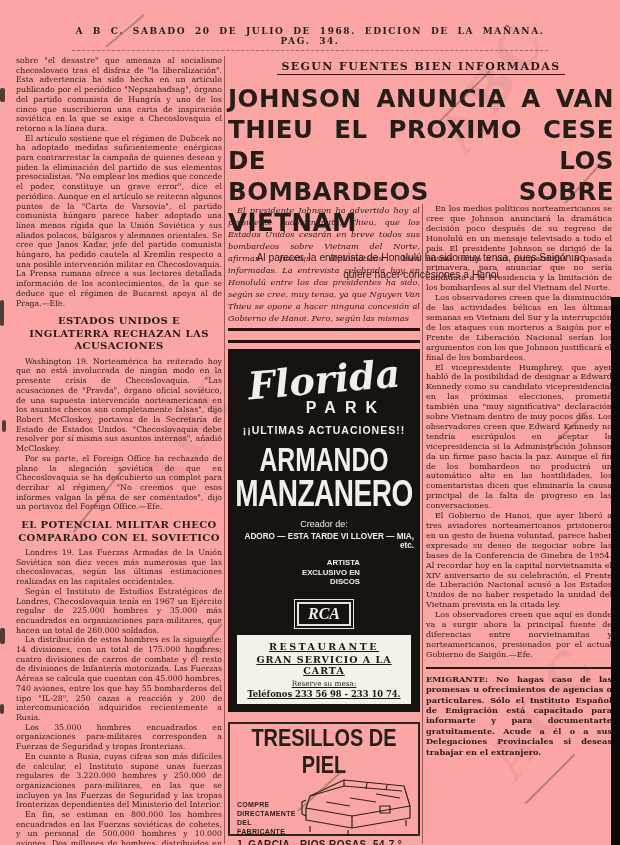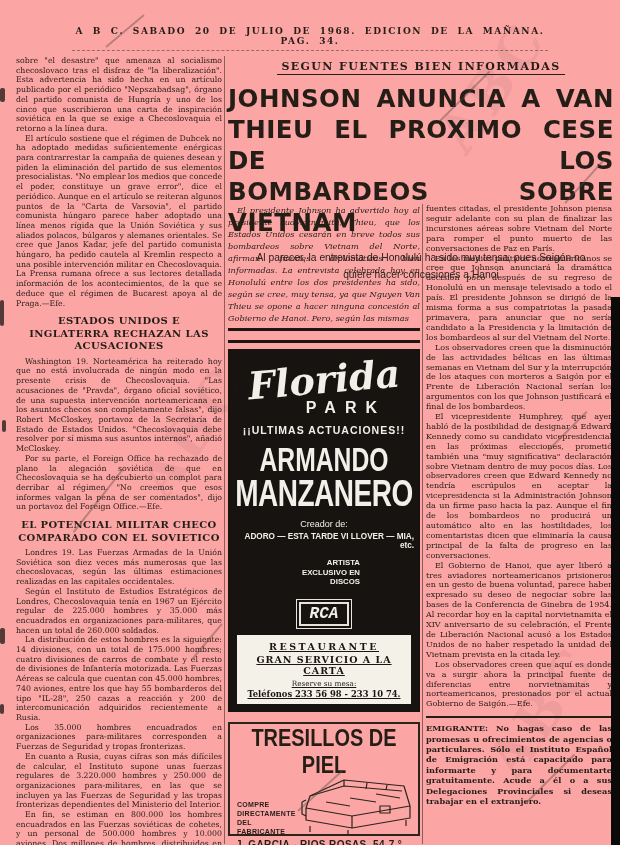--- a/index.html
+++ b/index.html
@@ -38,21 +38,21 @@
     font-size:10.5px;letter-spacing:1px;margin-top:7px;}
   .fl-armando{text-align:center;font-family:"Liberation Sans",sans-serif;font-weight:900;
     font-size:26px;line-height:26px;transform:scale(.95,1.3);margin-top:10px;}
   .fl-manzanero{text-align:center;font-family:"Liberation Sans",sans-serif;font-weight:900;
     font-size:28px;line-height:28px;letter-spacing:-.5px;transform:scale(1,1.35);margin-top:8px;}
   .fl-creador{text-align:center;font-family:"Liberation Sans",sans-serif;font-size:9px;margin-top:11px;}
   .fl-songs{text-align:right;font-family:"Liberation Sans",sans-serif;font-weight:bold;font-size:8.2px;margin-top:3px;}
   .fl-excl-row{display:flex;align-items:center;justify-content:center;gap:15px;margin-top:8px;flex-direction:column;}
   .fl-excl{font-family:"Liberation Sans",sans-serif;font-size:7.8px;line-height:9.5px;width:72px;text-align:right;font-weight:bold;}
   .rca-box{border:2px solid #e8e4dc;outline:1px solid #e8e4dc;outline-offset:2px;padding:1px 9px;
-    font-family:Liberation Mono, monospace;font-style:italic;font-weight:900;font-size:16px;}
+    font-family:Liberation Serif, serif;font-style:italic;font-weight:900;font-size:16px;}
   .fl-rest{background:#f4f1e9;color:#1b1611;margin:9px 3px 0;padding:6px 3px 5px;text-align:center;text-decoration:underline;}
   .rest-l1{font-size:9.5px;font-weight:bold;letter-spacing:2.5px;}
   .rest-l2{font-size:9.5px;font-weight:bold;letter-spacing:1px;margin-top:2px;}
   .rest-l3{font-size:7.3px;margin-top:3px;}
   .rest-l4{font-size:8.4px;font-weight:bold;margin-top:1px;}
   
   .ad-tresillos{margin-top:10px;border:2px solid #2a241d;padding:4px 4px 5px;position:relative;height:101px;}
   .tr-title{text-align:center;font-family:"Liberation Sans",sans-serif;font-weight:900;
     font-size:21px;line-height:23px;transform:scale(.95,1.15);}
   .tr-body{position:relative;height:74px;margin-top:2px;}
@@ -158,21 +158,20 @@
     </div>
 
     <div class="ad-mecanicos">
       <div class="mc-title">MECANICOS</div>
       <div class="mc-sub">PARA GUINEA</div>
       <div class="mc-body">Se necesitan especialistas para maquinaria de Obras Públicas y motores Diesel. Escribir enviando historial y pretensiones económicas: Referencia 12.641 de Plaza de Cristino Martos, 4, MADRID. (10.611.)</div>
     </div>
   </div>
 
   <div class="col-right">
-    <p class="noindent">fuentes citadas, el presidente Johnson piensa seguir adelante con su plan de finalizar las incursiones aéreas sobre Vietnam del Norte para romper el punto muerto de las conversaciones de Paz en París.</p>
     <p>En los medios políticos norteamericanos se cree que Johnson anunciará la dramática decisión poco después de su regreso de Honolulú en un mensaje televisado a todo el país. El presidente Johnson se dirigió de la misma forma a sus compatriotas la pasada primavera, para anunciar que no sería candidato a la Presidencia y la limitación de los bombardeos al sur del Vietnam del Norte.</p>
     <p>Los observadores creen que la disminución de las actividades bélicas en las últimas semanas en Vietnam del Sur y la interrupción de los ataques con morteros a Saigón por el Frente de Liberación Nacional serían los argumentos con los que Johnson justificará el final de los bombardeos.</p>
     <p>El vicepresidente Humphrey, que ayer habló de la posibilidad de designar a Edward Kennedy como su candidato vicepresidencial en las próximas elecciones, prometió también una "muy significativa" declaración sobre Vietnam dentro de muy pocos días. Los observadores creen que Edward Kennedy no tendría escrúpulos en aceptar la vicepresidencia si la Administración Johnson da un firme paso hacia la paz. Aunque el fin de los bombardeos no producirá un automático alto en las hostilidades, los comentaristas dicen que eliminaría la causa principal de la falta de progreso en las conversaciones.</p>
     <p>El Gobierno de Hanoi, que ayer liberó a tres aviadores norteamericanos prisioneros en un gesto de buena voluntad, parece haber expresado su deseo de negociar sobre las bases de la Conferencia de Ginebra de 1954. Al recordar hoy en la capital norvietnamita el XIV aniversario de su celebración, el Frente de Liberación Nacional acusó a los Estados Unidos de no haber respetado la unidad del Vietnam prevista en la citada ley.</p>
     <p>Los observadores creen que aquí es donde va a surgir ahora la principal fuente de diferencias entre norvietnamitas y norteamericanos, presionados por el actual Gobierno de Saigón.—Efe.</p>
     <div class="notice-rule"></div>
     <div class="notice">EMIGRANTE: No hagas caso de las promesas u ofrecimientos de agencias o particulares. Sólo el Instituto Español de Emigración está capacitado para informarte y para documentarte gratuitamente. Acude a él o a sus Delegaciones Provinciales si deseas trabajar en el extranjero.</div>
   </div>
 
   <div class="vr" style="left:224px;top:56px;height:788px;"></div>

